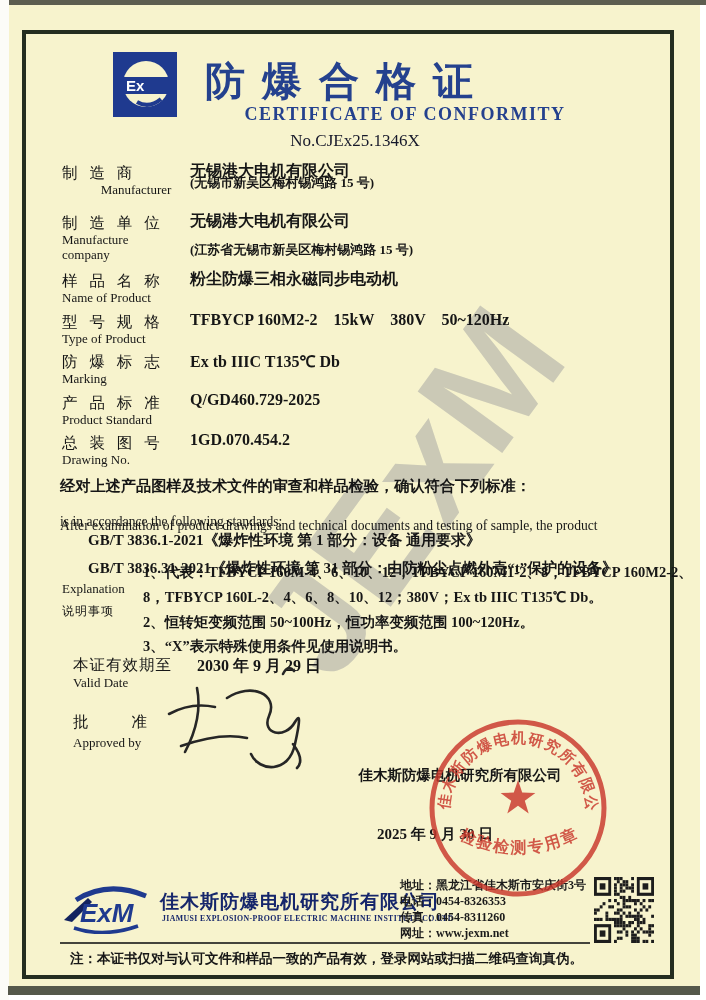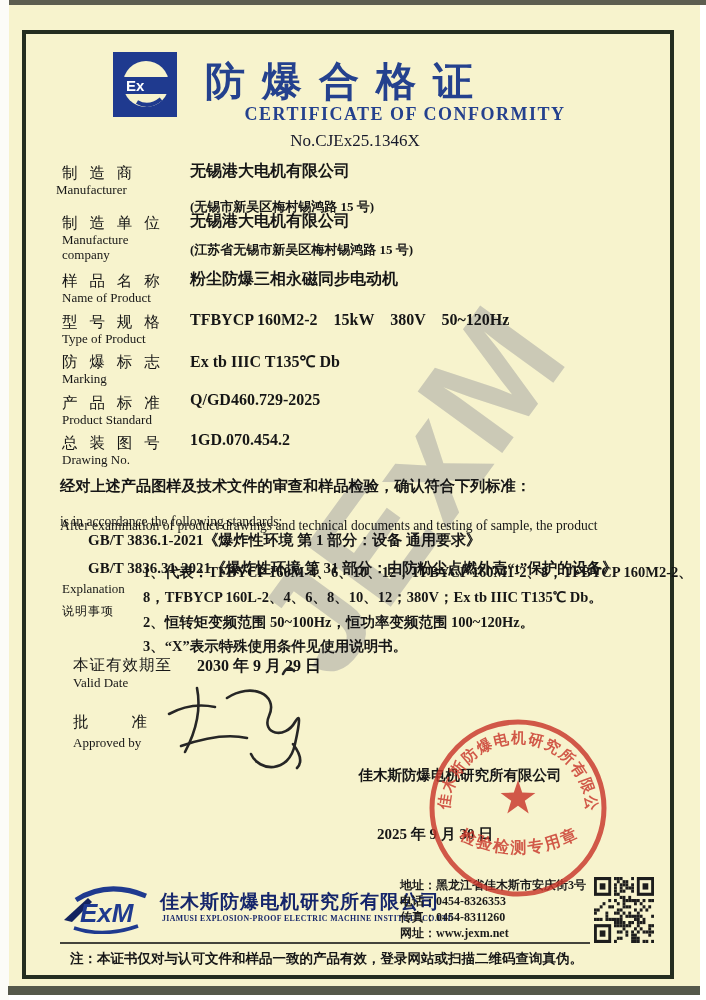--- a/index.html
+++ b/index.html
@@ -56,23 +56,23 @@
     <rect x="0" y="25" width="64" height="17" fill="#1f3a8f"></rect>
     <text x="13" y="39" font-size="15" font-weight="bold" fill="#ffffff" font-family="Liberation Sans, sans-serif">Ex</text>
     <path d="M24,50 Q36,57 48,47" stroke="#1f3a8f" stroke-width="4" fill="none"></path>
   </svg>
 </div>
 <div class="abs content title-cn">防爆合格证</div>
 <div class="abs content title-en">CERTIFICATE OF CONFORMITY</div>
 <div class="abs content cert-no">No.CJEx25.1346X</div>
 
 <div class="abs content lab-cn" style="left:62px;top:163px;">制 造 商</div>
-<div class="abs content lab-en" style="left:56px;top:182px;">Manufacturer</div>
+<div class="abs content lab-en" style="left:80px;top:182px;text-align:center;">Manufacturer</div>
 <div class="abs content val" style="left:190px;top:161px;">无锡港大电机有限公司</div>
-<div class="abs content val-sub" style="left:190px;top:198px;text-align:right;">(无锡市新吴区梅村锡鸿路 15 号)</div>
+<div class="abs content val-sub" style="left:190px;top:174px;text-align:right;">(无锡市新吴区梅村锡鸿路 15 号)</div>
 
 <div class="abs content lab-cn" style="left:62px;top:213px;">制 造 单 位</div>
 <div class="abs content lab-en" style="left:62px;top:232px;width:95px;">Manufacture company</div>
 <div class="abs content val" style="left:190px;top:211px;">无锡港大电机有限公司</div>
 <div class="abs content val-sub" style="left:190px;top:241px;">(江苏省无锡市新吴区梅村锡鸿路 15 号)</div>
 
 <div class="abs content lab-cn" style="left:62px;top:271px;">样 品 名 称</div>
 <div class="abs content lab-en" style="left:62px;top:290px;">Name of Product</div>
 <div class="abs content val" style="left:190px;top:269px;">粉尘防爆三相永磁同步电动机</div>
 

